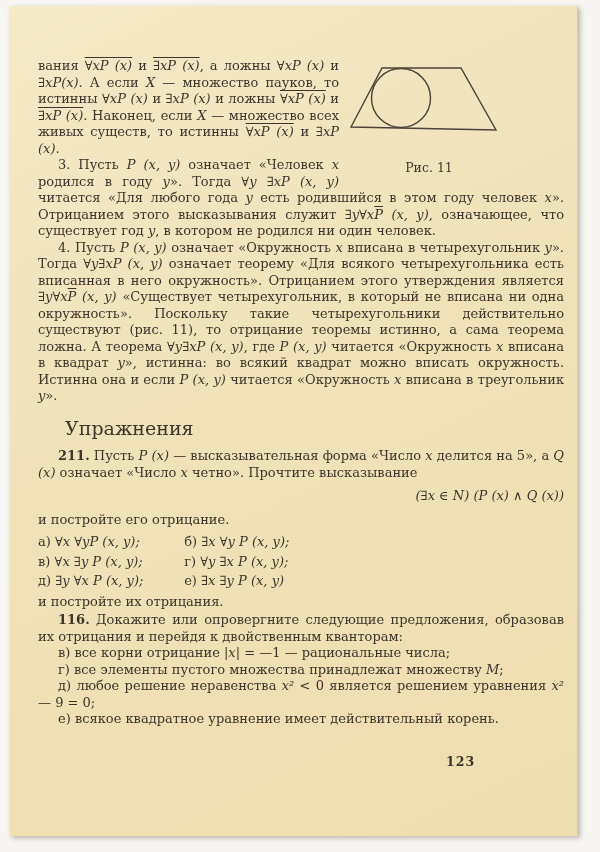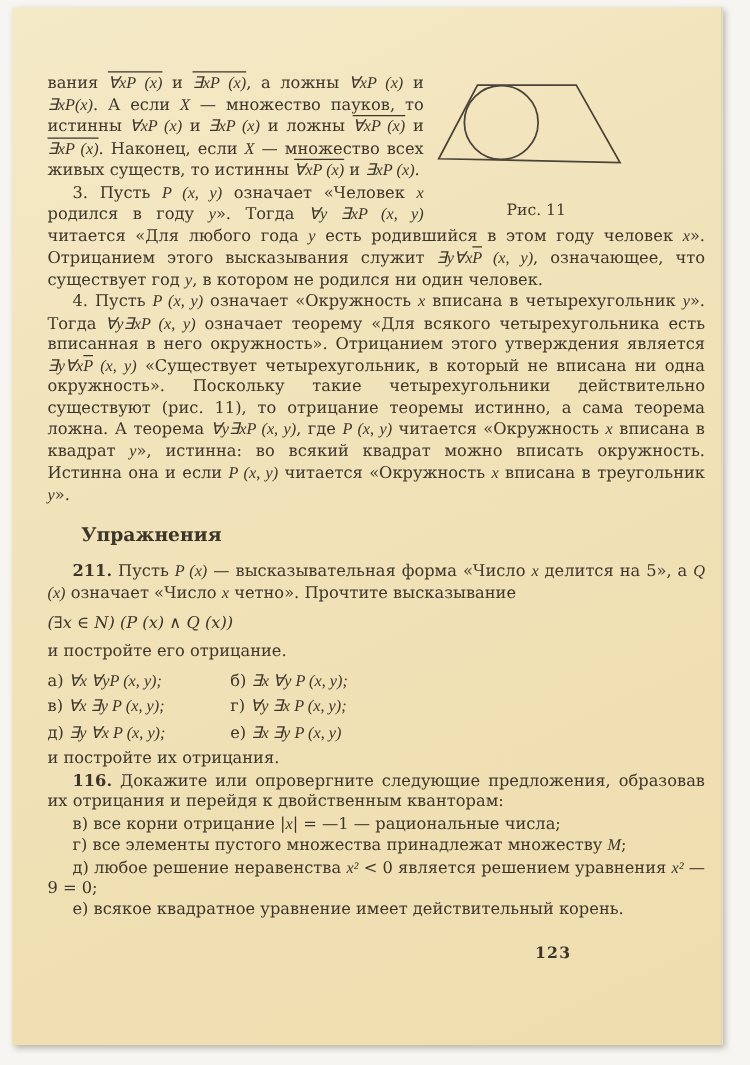--- a/index.html
+++ b/index.html
@@ -21,62 +21,62 @@
   .content {
     position: absolute;
     left: 28px; top: 52px; right: 13px;
     color: #3d352a;
     font-size: 13px;
     line-height: 16.5px;
     text-align: justify;
   }
   p { margin: 0; }
   .indent { text-indent: 20px; }
-  .i { font-style: italic; font-family: Liberation Serif, serif; }
+  .i { font-style: italic; }
   .b { font-weight: bold; }
   .ov { text-decoration: overline; text-decoration-thickness: 1px; }
   .figure {
     float: right;
     width: 215px;
     margin: 2px 0 4px 10px;
     text-align: left;
   }
   .figure svg { display: block; }
   .fig-caption {
     display: block;
     width: 160px;
     text-align: center;
     margin-top: 24px;
     font-size: 12.5px;
     color: #43392c;
   }
   .heading {
-    font-weight: bold;
+    font-weight: normal;
     margin: 15px 0 12px 27px;
-    font-size: 15px;
+    font-size: 19px;
     text-align: left;
   }
   .formula-line {
-    text-align: left;
+    text-align: right;
     font-style: italic;
     margin: 7px 0 7px 0;
     text-indent: 0;
   }
   .ex115-grid {
     margin: 4px 0 3px 0;
     line-height: 19.5px;
     text-align: left;
   }
   .cell1 { display: inline-block; width: 142px; }
   .closing { text-indent: 0; }
   .ex-block { margin-top: 2px; }
   .page-number {
     position: absolute;
     top: 748px;
-    left: 418px;
+    left: 436px;
     font-size: 12.5px;
     letter-spacing: 1px;
     color: #3d352a;
     font-weight: bold;
   }
 </style>
 </head>
 <body>
 
 <div class="scan-page">

